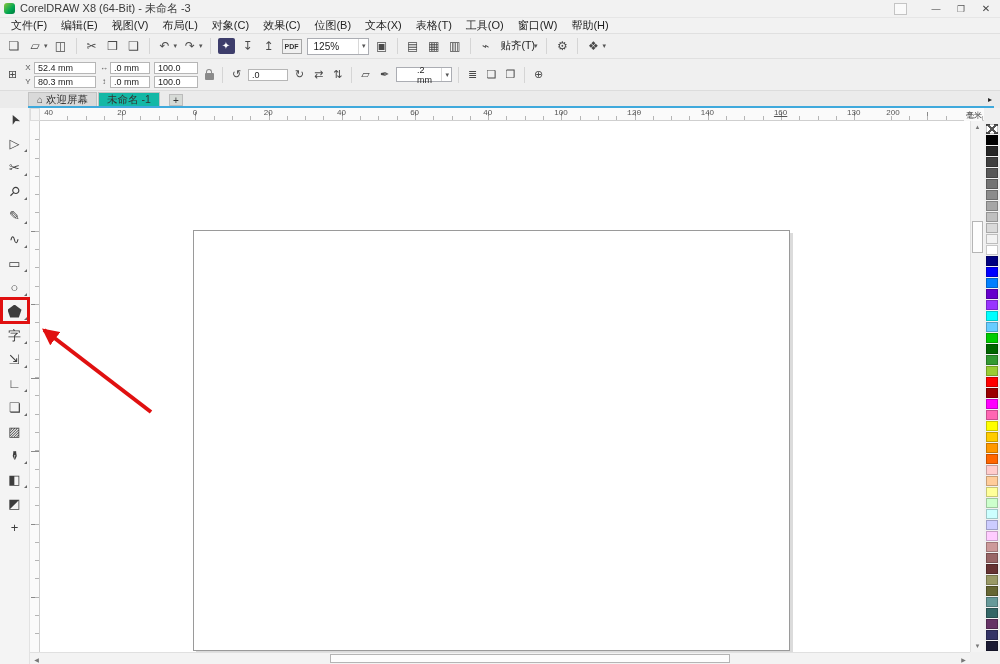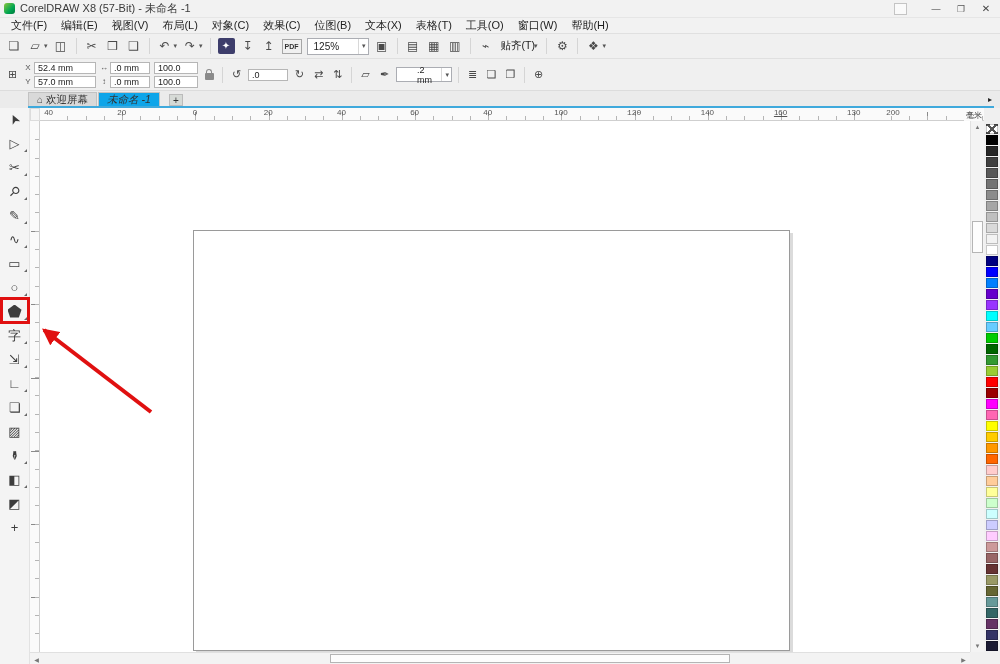--- a/index.html
+++ b/index.html
@@ -55,21 +55,21 @@
                 border:1.5px solid #8a8a8a;border-bottom:none;border-radius:3px 3px 0 0;}
   .combo.small{width:56px;height:15px;padding-left:20px;font-size:9px;align-items:center;}
 
   
   #tabbar{position:absolute;left:0;top:91px;right:0;height:17px;background:#ebebeb;display:flex;
           align-items:flex-end;padding-left:28px;box-sizing:border-box;}
   #tabbar::after{content:'';position:absolute;left:28px;right:6px;bottom:0;height:2px;background:#3fa9dc;}
   #doc-tabs{display:flex;align-items:flex-end;}
   .doc-tab{height:13px;display:flex;align-items:center;gap:3px;padding:0 8px;background:#d9d9d9;
            border:1px solid #c2c2c2;border-bottom:none;font-size:10.5px;color:#333;margin:0 1px 2px 0;white-space:nowrap;}
-  .doc-tab.active{background:#0ea5e9;font-style:italic;}
+  .doc-tab.active{background:#14b8a6;}
   .tab-home{font-size:10px;color:#444;}
   #newtab{width:14px;height:12px;margin:0 0 2px 8px;background:#d6dad6;border:1px solid #bbb;display:flex;
           align-items:center;justify-content:center;font-size:10px;color:#333;box-sizing:border-box;}
   #tab-scroll{position:absolute;right:8px;bottom:4px;font-size:8px;color:#222;}
 
   
   #corner{position:absolute;left:30px;top:108px;width:10px;height:13px;background:#f5f5f5;
           border:1px solid #dcdcdc;box-sizing:border-box;}
   #hruler{position:absolute;left:40px;top:108px;width:944px;height:13px;background:#fafafa;
           border-bottom:1px solid #cfcfcf;box-sizing:border-box;
@@ -135,21 +135,21 @@
          box-sizing:border-box;z-index:40;}
   #annsvg{position:absolute;left:0;top:0;z-index:41;pointer-events:none;}
 </style>
 </head>
 <body>
 
 <div id="app">
 
   <div id="titlebar">
     <span id="appicon"></span>
-    <span id="title">CorelDRAW X8 (57-Bit) - 未命名 -1</span>
+    <span id="title">CorelDRAW X8 (64-Bit) - 未命名 -3</span>
     <span class="tspacer"></span>
     <span id="tb-badge"></span>
     <span class="winbtn">—</span>
     <span class="winbtn">❐</span>
     <span class="winbtn close">✕</span>
   </div>
 
   <div id="menubar">
       <div class="menu-item">文件(F)</div>
       <div class="menu-item">编辑(E)</div>
@@ -208,21 +208,21 @@
 
   <div id="propbar">
     <span class="pbtn">⊞</span>
     <div class="pair">
       <div class="prow">
         <span class="plab">X</span>
         <span class="field w62">52.4 mm</span>
       </div>
       <div class="prow">
         <span class="plab">Y</span>
-        <span class="field w62">57.0 mm</span>
+        <span class="field w62">80.3 mm</span>
       </div>
     </div>
     <div class="pair">
       <div class="prow">
         <span class="plab">↔</span>
         <span class="field w52">.0 mm</span>
       </div>
       <div class="prow">
         <span class="plab">↕</span>
         <span class="field w52">.0 mm</span>

